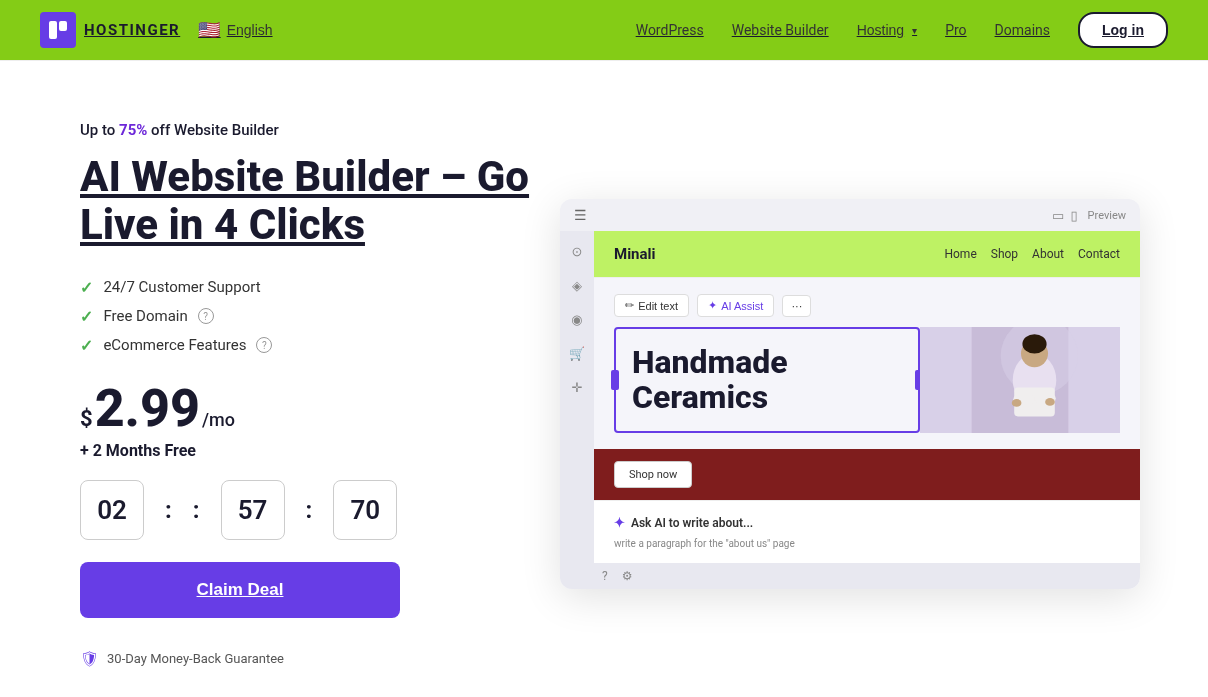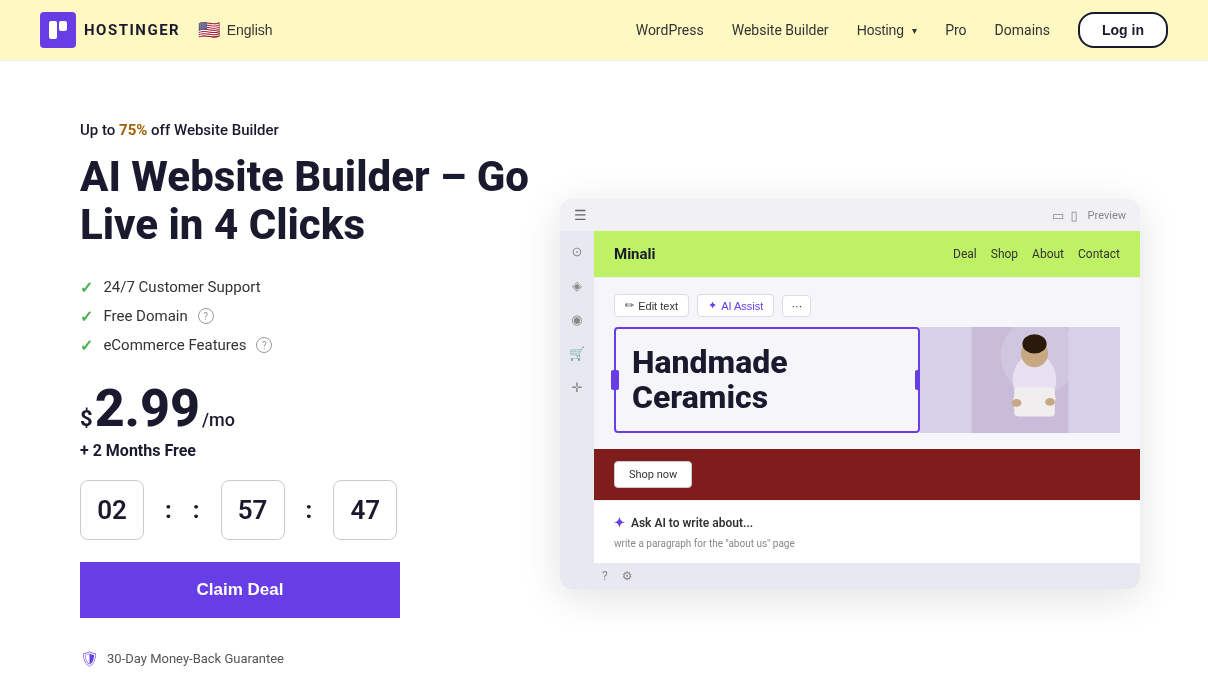--- a/index.html
+++ b/index.html
@@ -5,21 +5,22 @@
     * { box-sizing: border-box; margin: 0; padding: 0; }
     body { font-family: -apple-system, BlinkMacSystemFont, 'Segoe UI', Roboto, sans-serif; background: #fff; color: #1a1a2e; }
 
     
     .header {
       display: flex;
       align-items: flex-start;
       justify-content: space-between;
       padding: 12px 40px;
       border-bottom: 1px solid #eee;
-      background: #fef9c3;
+      background: #84cc16;
+      text-decoration: underline;
     }
     .header-left {
       display: flex;
       align-items: center;
       gap: 18px;
     }
     .logo {
       display: flex;
       align-items: center;
       gap: 8px;
@@ -106,29 +107,30 @@
       flex: 0 0 480px;
       max-width: 480px;
     }
     .promo-tag {
       font-size: 15px;
       color: #1a1a2e;
       font-weight: 500;
       margin-bottom: 14px;
     }
     .promo-tag .highlight {
-      color: #a16207;
+      color: #6d28d9;
       font-weight: 700;
     }
     .hero-title {
       font-size: 42px;
       font-weight: 800;
       color: #1a1a2e;
       line-height: 1.15;
       margin-bottom: 28px;
+      text-decoration: underline;
     }
     .features-list {
       list-style: none;
       margin-bottom: 28px;
     }
     .features-list li {
       display: flex;
       align-items: center;
       gap: 10px;
       font-size: 15px;
@@ -211,27 +213,28 @@
       line-height: 1;
     }
 
     
     .cta-btn {
       width: 100%;
       max-width: 320px;
       background: #673de6;
       color: #fff;
       border: none;
-      border-radius: 0;
+      border-radius: 8px;
       padding: 18px 0;
       font-size: 17px;
       font-weight: 700;
       cursor: pointer;
       margin-bottom: 32px;
       display: block;
+      text-decoration: underline;
     }
     .guarantee {
       display: flex;
       align-items: center;
       gap: 8px;
       font-size: 13px;
       color: #555;
     }
     .shield-icon {
       color: #673de6;
@@ -529,21 +532,21 @@
       </div>
       <div class="price-bonus">+ 2 Months Free</div>
     </div>
 
     <div class="countdown">
       <div class="count-box">02</div>
       <span class="count-sep">:</span>
       <span class="count-sep">:</span>
       <div class="count-box">57</div>
       <span class="count-sep">:</span>
-      <div class="count-box">47</div>
+      <div class="count-box">70</div>
     </div>
 
     <button class="cta-btn">Claim Deal</button>
 
     <div class="guarantee">
       <span class="shield-icon">🛡</span>
       <span>30-Day Money-Back Guarantee</span>
     </div>
   </div>
 
@@ -571,21 +574,21 @@
           <span class="sidebar-icon">◉</span>
           <span class="sidebar-icon">🛒</span>
           <span class="sidebar-icon">✛</span>
         </div>
 
         <div class="builder-canvas">
 
           <div class="site-header">
             <span class="site-logo-text">Minali</span>
             <div class="site-nav">
-              <span>Deal</span>
+              <span>Home</span>
               <span>Shop</span>
               <span>About</span>
               <span>Contact</span>
             </div>
           </div>
 
           <div class="site-hero">
             <div class="edit-toolbar">
               <button class="edit-btn">
                 <span>✏</span>

